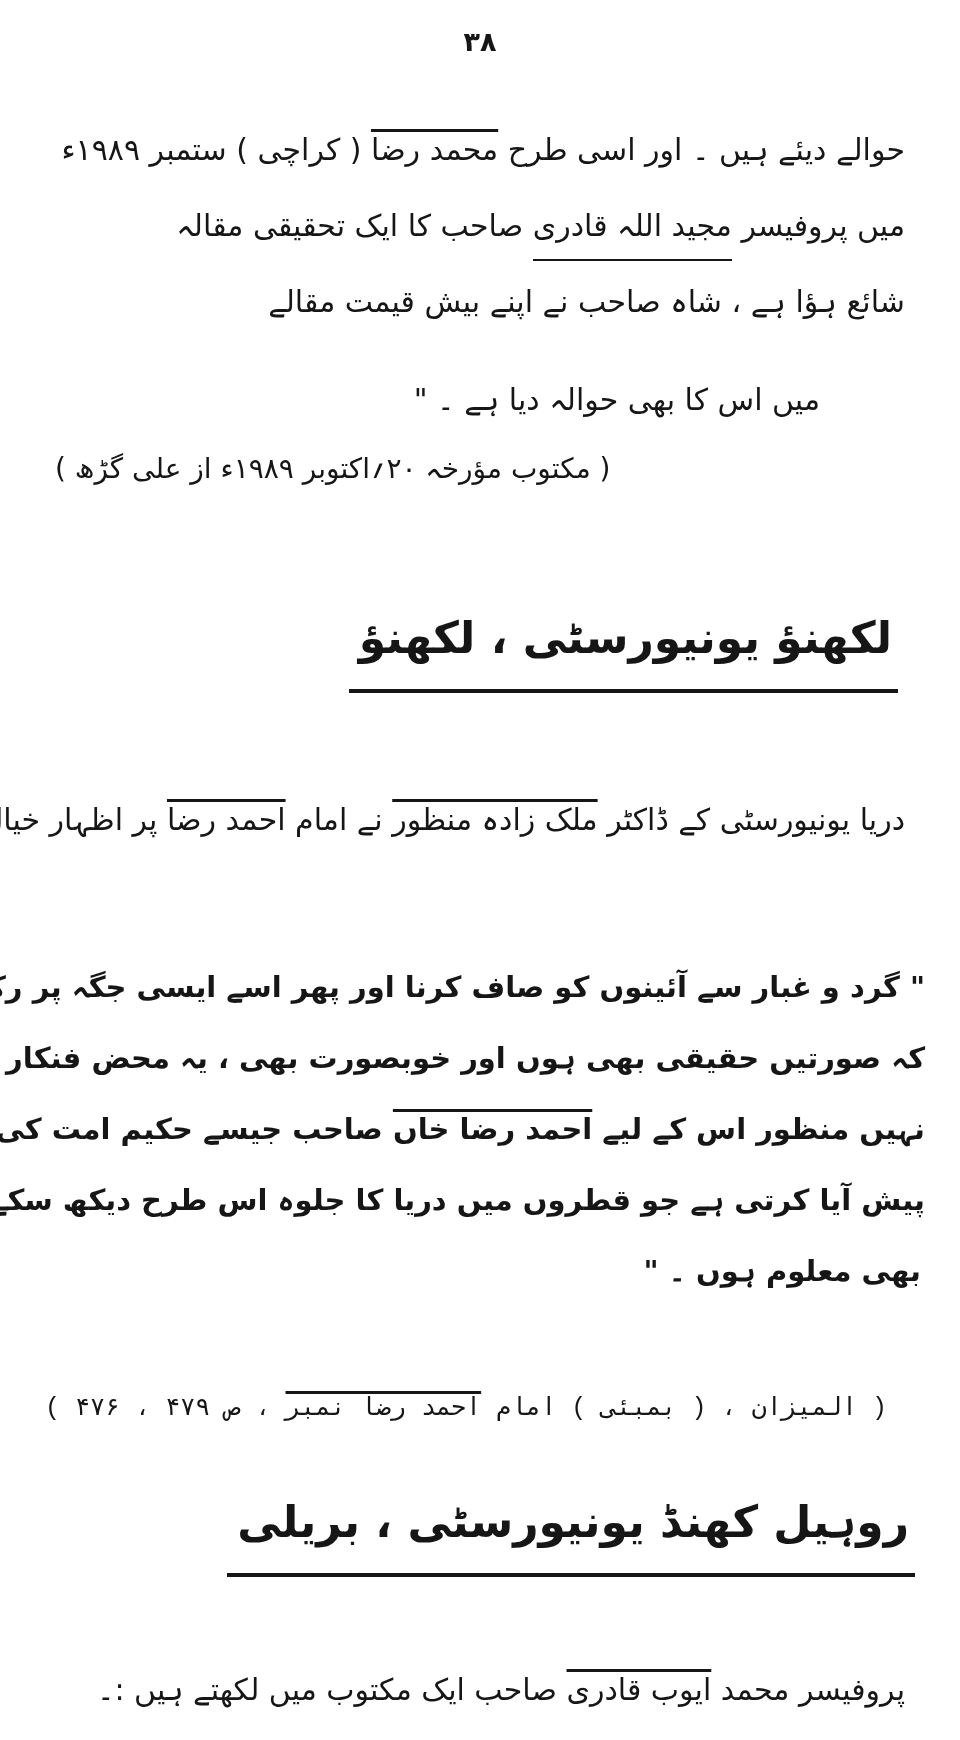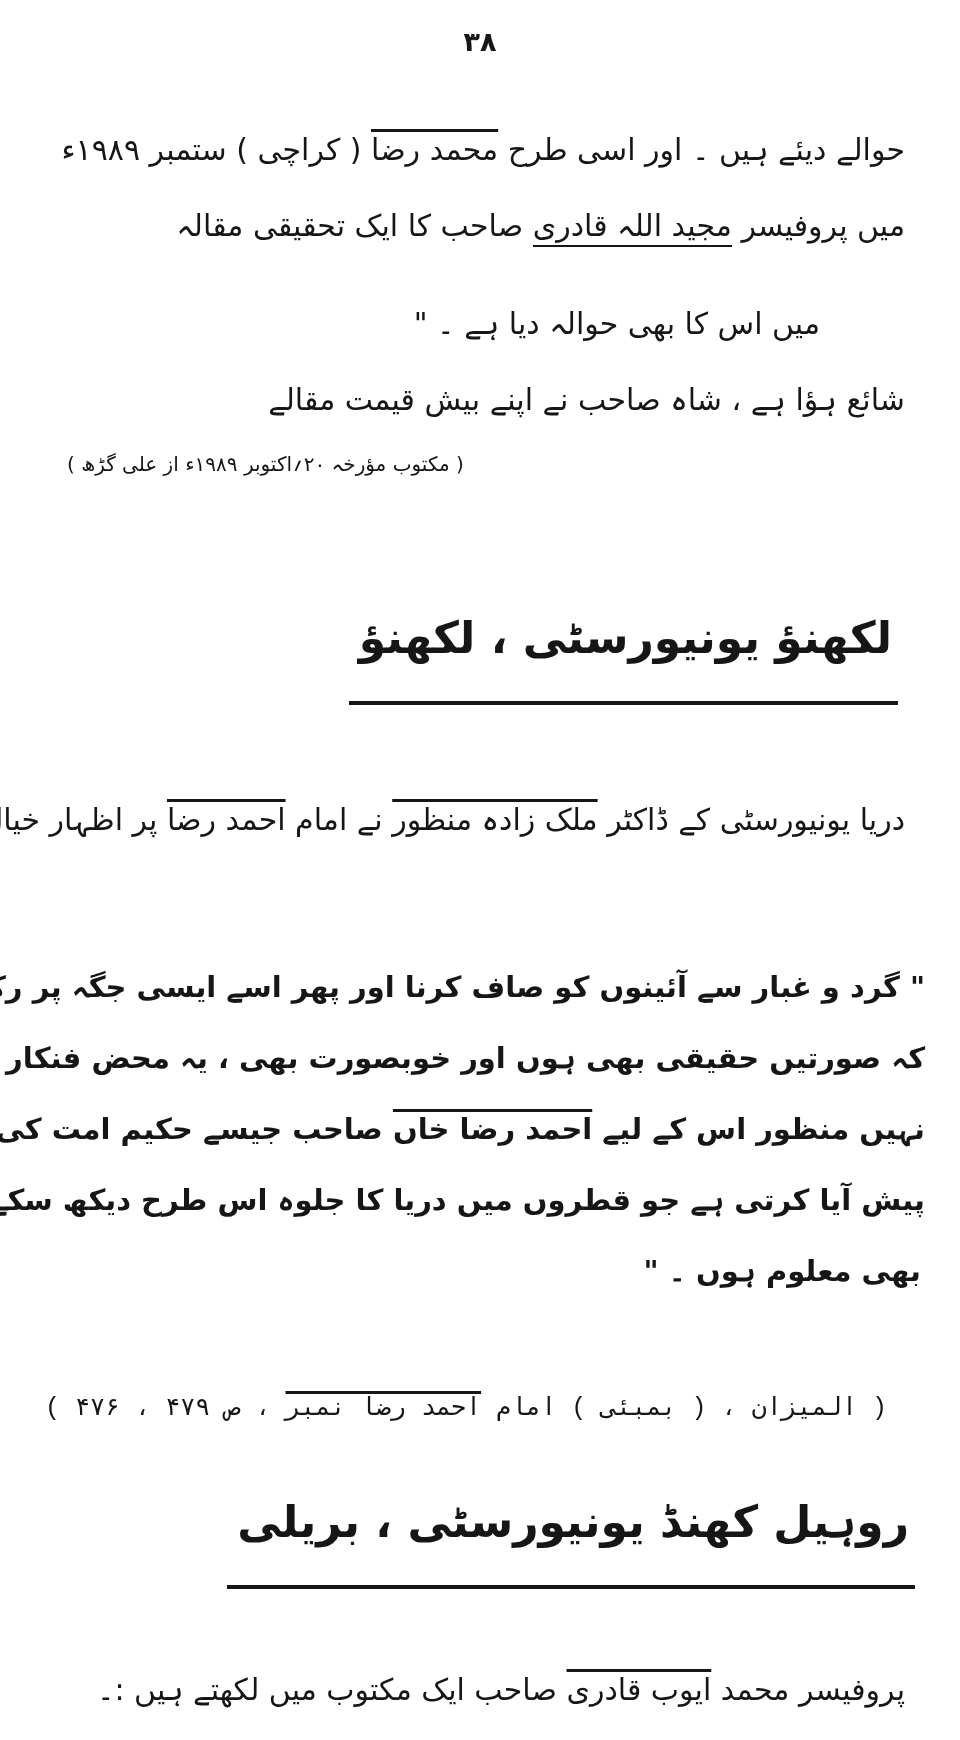--- a/index.html
+++ b/index.html
@@ -22,39 +22,39 @@
   }
   .para{
     right:55px;left:55px;
     font-size:30px;
     line-height:76px;
     text-align:right;
   }
   .p1{top:112px;}
   .p1 .lastline{margin-right:85px;margin-top:22px;}
   .ol{text-decoration:overline;text-decoration-thickness:2.5px;}
-  .ul{border-bottom:2.5px solid #161616;padding-bottom:2px;}
+  .ul{border-bottom:2.5px solid #161616;padding-bottom:16px;}
   .cite{
-    font-size:20px;
+    font-size:28px;
     text-align:left;
-    left:67px;right:55px;
+    left:55px;right:55px;
   }
   .cite1{top:452px;}
   .cite2{top:1392px;font-size:25px;left:45px;font-family:Liberation Mono, monospace;}
   .heading{
     font-size:44px;
     font-weight:bold;
     text-align:right;
   }
   .h1wrap{top:612px;right:62px;}
   .h2wrap{top:1496px;right:45px;}
   .heading .hd{
     display:inline-block;
     border-bottom:4px solid #161616;
-    padding:0 6px 38px 10px;
+    padding:0 6px 26px 10px;
   }
   .p2{top:782px;}
   .p2 .l2{margin-top:6px;}
   .quote{
     top:952px;right:35px;left:35px;
     font-size:29px;font-weight:700;
     line-height:71px;
     text-align:right;
   }
   .quote .q6{margin-right:4px;}
@@ -62,22 +62,22 @@
   .line{white-space:nowrap;}
 </style>
 </head>
 <body>
 
 <div class="abs pageno">۳۸</div>
 
 <div class="abs para p1 rtl">
   <div class="line"><span>حوالے دیئے ہیں ۔ اور اسی طرح </span><span class="ol">محمد رضا</span><span> ( کراچی ) ستمبر ۱۹۸۹ء</span></div>
   <div class="line"><span>میں پروفیسر </span><span class="ul">مجید اللہ قادری</span><span> صاحب کا ایک تحقیقی مقالہ</span></div>
+  <div class="line">شائع ہؤا ہے ، شاہ صاحب نے اپنے بیش قیمت مقالے</div>
   <div class="line lastline">میں اس کا بھی حوالہ دیا ہے ۔ "</div>
-  <div class="line">شائع ہؤا ہے ، شاہ صاحب نے اپنے بیش قیمت مقالے</div>
 </div>
 
 <div class="abs cite cite1 rtl">( مکتوب مؤرخہ ۲۰؍اکتوبر ۱۹۸۹ء از علی گڑھ )</div>
 
 <div class="abs heading h1wrap rtl">
   <span class="hd">لکھنؤ یونیورسٹی ، لکھنؤ</span>
 </div>
 
 <div class="abs para p2 rtl">
   <div class="line"><span>دریا یونیورسٹی کے ڈاکٹر </span><span class="ol">ملک زادہ منظور</span><span> نے امام </span><span class="ol">احمد رضا</span><span> پر اظہار خیال</span></div>

